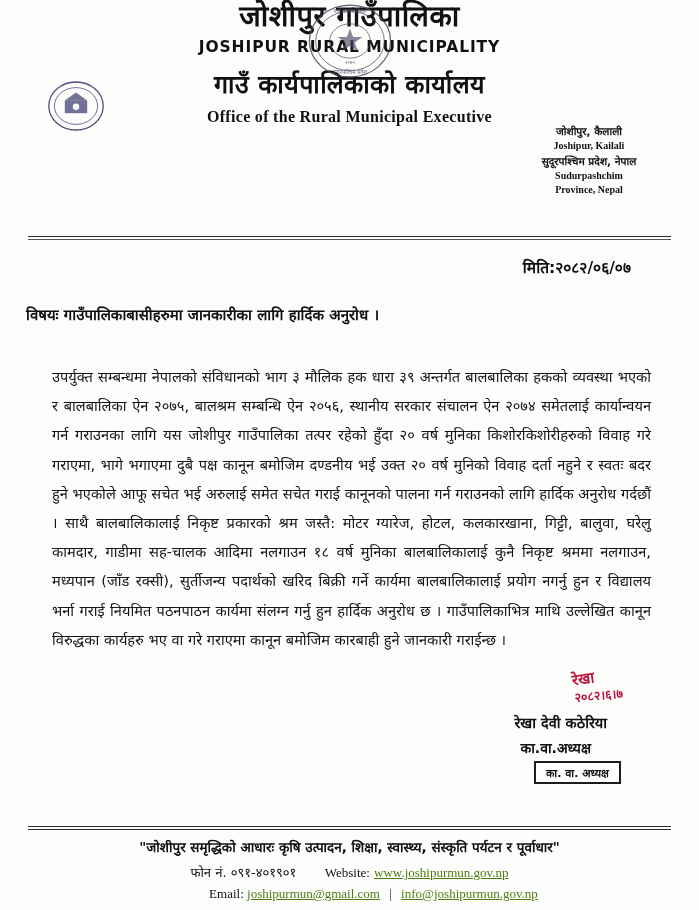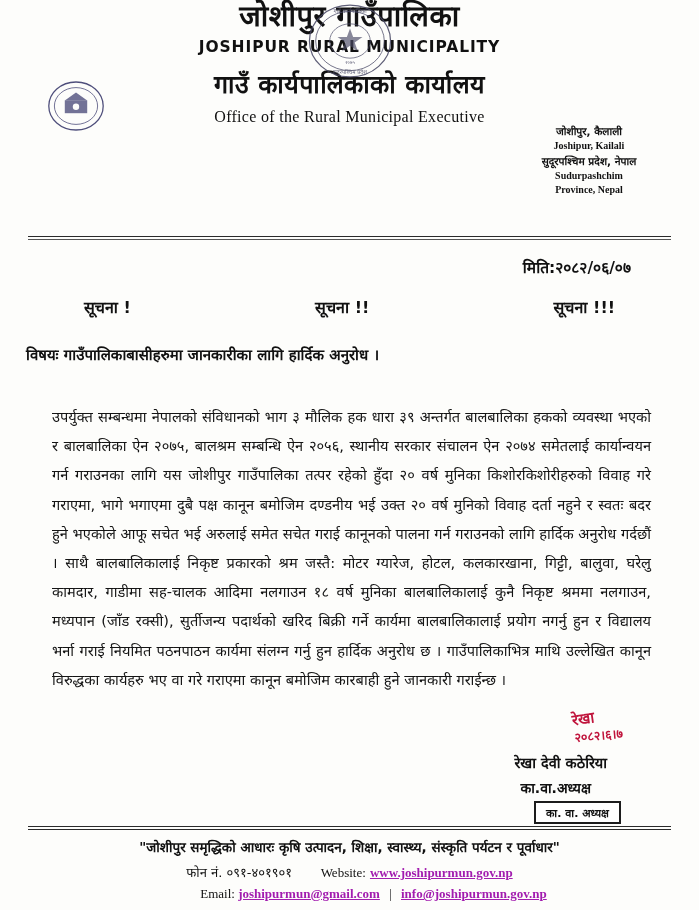--- a/index.html
+++ b/index.html
@@ -67,21 +67,21 @@
     color: #111;
   }
   .np-office {
     font-size: 25px;
     font-weight: bold;
     margin-top: 10px;
     letter-spacing: 0.4px;
   }
   .en-office {
     font-size: 16px;
-    font-weight: normal;
+    font-weight: bold;
     font-family: "Liberation Serif", serif;
     margin-top: 8px;
     letter-spacing: 0.3px;
   }
 
   .addr-block {
     position: absolute;
     right: 40px;
     top: 88px;
     text-align: center;
@@ -224,23 +224,22 @@
     font-family: "Liberation Serif", serif;
   }
   .emails {
     text-align: center;
     font-size: 13px;
     margin-top: 5px;
     font-family: "Liberation Serif", serif;
     padding-left: 48px;
   }
   .emails a, .link {
-    color: #a21caf;
+    color: #4d7c0f;
     text-decoration: underline;
-    font-weight: bold;
   }
   .sep { margin: 0 6px; color:#222; }
 </style>
 </head>
 <body>
 
 <div class="page">
 
   <div class="header">
 
@@ -276,25 +275,20 @@
       <div class="np-office">गाउँ कार्यपालिकाको कार्यालय</div>
       <div class="en-office">Office of the Rural Municipal Executive</div>
     </div>
   </div>
 
   <hr class="rule">
   <hr class="rule thin">
 
   <div class="date-line">मिति:२०८२/०६/०७</div>
 
-  <div class="notice-row">
-    <div>सूचना !</div>
-    <div>सूचना !!</div>
-    <div>सूचना !!!</div>
-  </div>
 
   <div class="subject">विषयः गाउँपालिकाबासीहरुमा जानकारीका लागि हार्दिक अनुरोध ।</div>
 
   <div class="body-text">उपर्युक्त सम्बन्धमा नेपालको संविधानको भाग ३ मौलिक हक धारा ३९ अन्तर्गत बालबालिका हकको व्यवस्था भएको र बालबालिका ऐन २०७५, बालश्रम सम्बन्धि ऐन २०५६, स्थानीय सरकार संचालन ऐन २०७४ समेतलाई कार्यान्वयन गर्न गराउनका लागि यस जोशीपुर गाउँपालिका तत्पर रहेको हुँदा २० वर्ष मुनिका किशोरकिशोरीहरुको विवाह गरे गराएमा, भागे भगाएमा दुबै पक्ष कानून बमोजिम दण्डनीय भई उक्त २० वर्ष मुनिको विवाह दर्ता नहुने र स्वतः बदर हुने भएकोले आफू सचेत भई अरुलाई समेत सचेत गराई कानूनको पालना गर्न गराउनको लागि हार्दिक अनुरोध गर्दछौं । साथै बालबालिकालाई निकृष्ट प्रकारको श्रम जस्तै: मोटर ग्यारेज, होटल, कलकारखाना, गिट्टी, बालुवा, घरेलु कामदार, गाडीमा सह-चालक आदिमा नलगाउन १८ वर्ष मुनिका बालबालिकालाई कुनै निकृष्ट श्रममा नलगाउन, मध्यपान (जाँड रक्सी), सुर्तीजन्य पदार्थको खरिद बिक्री गर्ने कार्यमा बालबालिकालाई प्रयोग नगर्नु हुन र विद्यालय भर्ना गराई नियमित पठनपाठन कार्यमा संलग्न गर्नु हुन हार्दिक अनुरोध छ । गाउँपालिकाभित्र माथि उल्लेखित कानून विरुद्धका कार्यहरु भए वा गरे गराएमा कानून बमोजिम कारबाही हुने जानकारी गराईन्छ ।</div>
 
   <div class="sign-area">
     <div class="signature-mark">
       <span>रेखा</span>
       <span class="sig-date">२०८२।६।७</span>
     </div>

